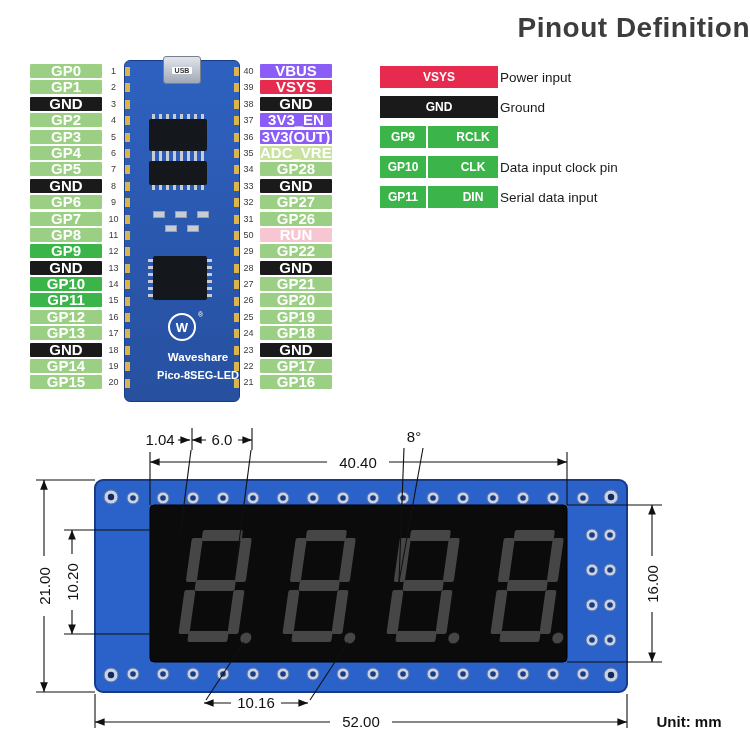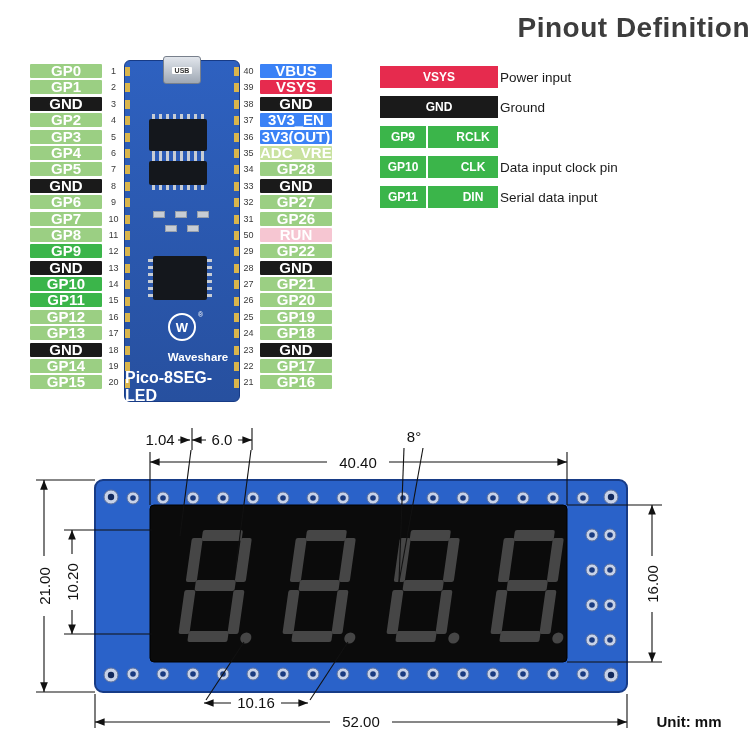--- a/index.html
+++ b/index.html
@@ -19,21 +19,21 @@
   .pin-row{display:flex;align-items:center;height:14px;gap:3px;}
   .pin-label{
     width:72px;height:14px;line-height:14px;text-align:center;
     font-size:15px;font-weight:bold;color:#fff;border-radius:1px;
   }
   .pin-num{width:17px;text-align:center;font-size:9px;color:#3a3a3a;}
   .pin-row.gpio  .pin-label{background:#9BCF83;}
   .pin-row.used  .pin-label{background:#3BB54A;}
   .pin-row.gnd   .pin-label{background:#1A1A1A;}
   .pin-row.vsys  .pin-label{background:#E62B4E;}
-  .pin-row.power .pin-label{background:#3b82f6;}
+  .pin-row.power .pin-label{background:#8b5cf6;}
   .pin-row.run   .pin-label{background:#F6C6D2;}
   .pin-row.adc   .pin-label{background:#C9E2A0;}
 
   
   .board{
     position:absolute;left:124px;top:60px;width:114px;height:340px;
     background:linear-gradient(180deg,#2E61C0,#27509F);
     border:1px solid #173B86;border-radius:6px;
   }
   .cast{position:absolute;top:6px;bottom:6px;width:5px;
@@ -57,21 +57,21 @@
   .ic-v::before{left:-5px;} .ic-v::after{right:-5px;}
   .pass{position:absolute;width:10px;height:5px;background:#C8CDD4;border:1px solid #98A0AC;}
   .logo{
     position:absolute;left:50%;transform:translateX(-50%);top:252px;
     width:24px;height:24px;border:2px solid #fff;border-radius:50%;
     color:#fff;font-size:13px;font-weight:bold;
     display:flex;align-items:center;justify-content:center;
   }
   .logo-reg{position:absolute;left:50%;margin-left:16px;top:250px;color:#fff;font-size:7px;}
   .brand{position:absolute;top:290px;width:100%;text-align:center;color:#fff;font-size:11.5px;font-weight:600;margin-left:16px;}
-  .model{position:absolute;top:308px;width:100%;text-align:left;color:#fff;font-size:16px;font-weight:bold;}
+  .model{position:absolute;top:308px;width:100%;text-align:right;color:#fff;font-size:11px;font-weight:bold;}
 
   
   .legend{position:absolute;left:380px;top:66px;display:flex;flex-direction:column;row-gap:8px;}
   .legend-row{display:flex;align-items:center;height:22px;}
   .chip{display:flex;width:118px;height:22px;gap:2px;}
   .chip-pin,.chip-func{color:#fff;font-size:12px;font-weight:bold;text-align:center;line-height:22px;}
   .chip-pin{width:46px;}
   .chip-func{flex:1;padding-left:20px;}
   .legend-row.vsys .chip-pin,.legend-row.gnd .chip-pin{width:118px;}
   .legend-row.vsys .chip-pin{background:#E62B4E;}

